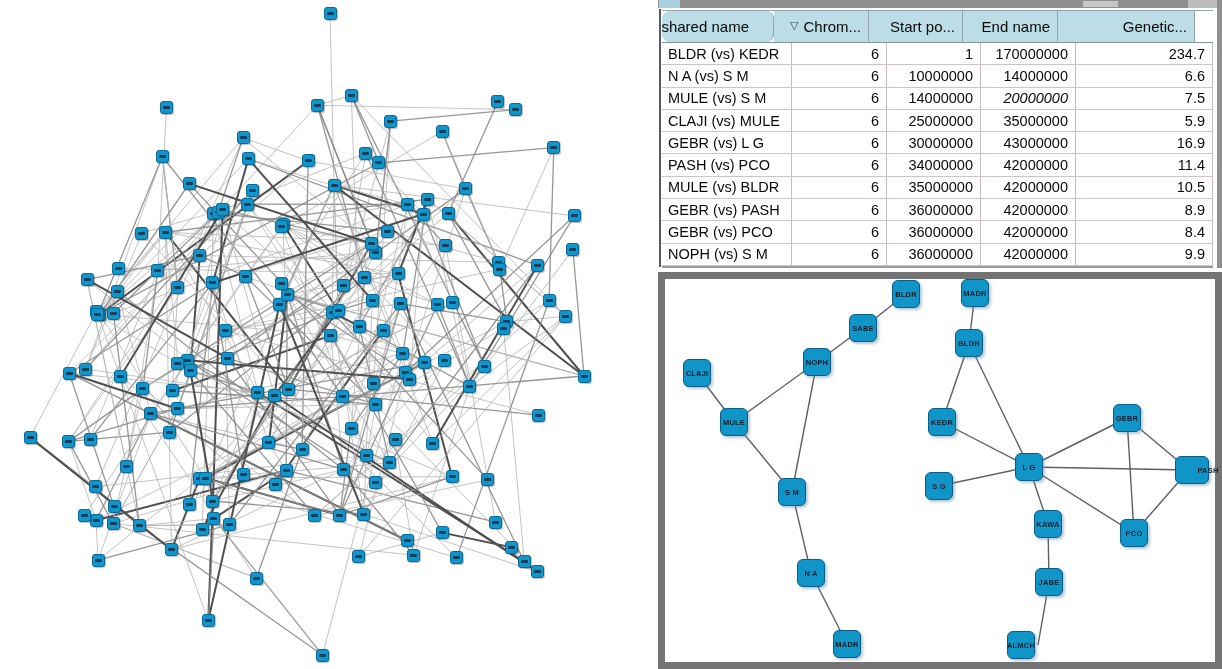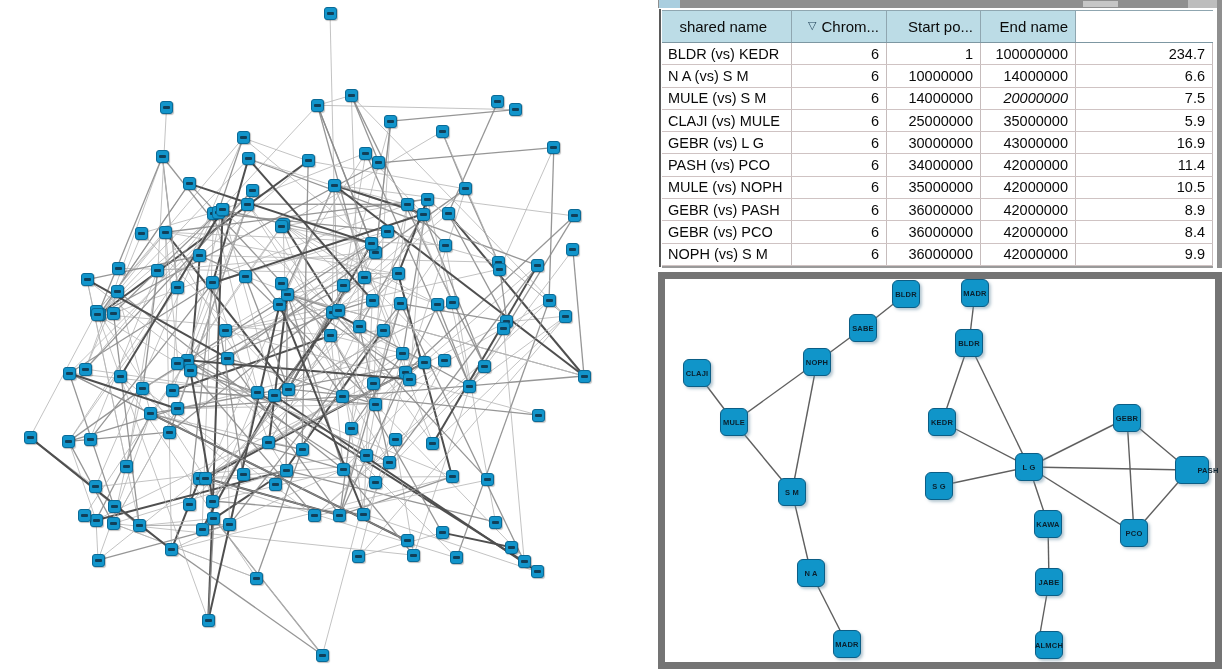--- a/index.html
+++ b/index.html
@@ -579,40 +579,43 @@
 
   <div id="table-panel">
     <div class="top-strip">
       <div class="strip-tab"></div>
       <div class="strip-thumb"></div>
       <div class="strip-right"></div>
     </div>
     <div class="tbl-left-border"></div>
     <div class="tbl">
       <div class="tbl-header" id="tbl-header">
-          <div class="th align-left" style="width: 130px;">
+          <div class="th align-left" style="width: 112px; border-radius: 8px;">
             <span>shared name</span>
           </div>
           <div class="th align-right" style="width: 95px;">
             <span class="filter-glyph">▽</span>
             <span>Chrom...</span>
           </div>
           <div class="th align-right" style="width: 94px;">
             <span>Start po...</span>
           </div>
           <div class="th align-right" style="width: 95px;">
             <span>End name</span>
           </div>
+          <div class="th align-right" style="width: 137px;">
+            <span>Genetic...</span>
+          </div>
         </div>
       <div id="tbl-body">
           <div class="tr">
             <div class="td align-left" style="width: 130px;">BLDR (vs) KEDR</div>
             <div class="td align-right" style="width: 95px;">6</div>
             <div class="td align-right" style="width: 94px;">1</div>
-            <div class="td align-right" style="width: 95px;">100000000</div>
+            <div class="td align-right" style="width: 95px;">170000000</div>
             <div class="td align-right" style="width: 137px;">234.7</div>
           </div>
           <div class="tr">
             <div class="td align-left" style="width: 130px;">N A (vs) S M</div>
             <div class="td align-right" style="width: 95px;">6</div>
             <div class="td align-right" style="width: 94px;">10000000</div>
             <div class="td align-right" style="width: 95px;">14000000</div>
             <div class="td align-right" style="width: 137px;">6.6</div>
           </div>
           <div class="tr">
@@ -637,21 +640,21 @@
             <div class="td align-right" style="width: 137px;">16.9</div>
           </div>
           <div class="tr">
             <div class="td align-left" style="width: 130px;">PASH (vs) PCO</div>
             <div class="td align-right" style="width: 95px;">6</div>
             <div class="td align-right" style="width: 94px;">34000000</div>
             <div class="td align-right" style="width: 95px;">42000000</div>
             <div class="td align-right" style="width: 137px;">11.4</div>
           </div>
           <div class="tr">
-            <div class="td align-left" style="width: 130px;">MULE (vs) NOPH</div>
+            <div class="td align-left" style="width: 130px;">MULE (vs) BLDR</div>
             <div class="td align-right" style="width: 95px;">6</div>
             <div class="td align-right" style="width: 94px;">35000000</div>
             <div class="td align-right" style="width: 95px;">42000000</div>
             <div class="td align-right" style="width: 137px;">10.5</div>
           </div>
           <div class="tr">
             <div class="td align-left" style="width: 130px;">GEBR (vs) PASH</div>
             <div class="td align-right" style="width: 95px;">6</div>
             <div class="td align-right" style="width: 94px;">36000000</div>
             <div class="td align-right" style="width: 95px;">42000000</div>
@@ -713,16 +716,16 @@
       <div class="smallnode" style="left: 296px; top: 0px;">MADR</div>
       <div class="smallnode" style="left: 290px; top: 50px;">BLDR</div>
       <div class="smallnode" style="left: 263px; top: 129px;">KEDR</div>
       <div class="smallnode" style="left: 260px; top: 193px;">S G</div>
       <div class="smallnode" style="left: 350px; top: 174px;">L G</div>
       <div class="smallnode" style="left: 448px; top: 125px;">GEBR</div>
       <div class="smallnode" style="left: 510px; top: 177px; padding-left: 32px;">PASH</div>
       <div class="smallnode" style="left: 455px; top: 240px;">PCO</div>
       <div class="smallnode" style="left: 369px; top: 231px;">KAWA</div>
       <div class="smallnode" style="left: 370px; top: 289px;">JABE</div>
-      <div class="smallnode" style="left: 370px; top: 352px;">ALMCH</div>
+      <div class="smallnode" style="left: 342px; top: 352px;">ALMCH</div>
     </div>
 
 </div>
 
 </body></html>

